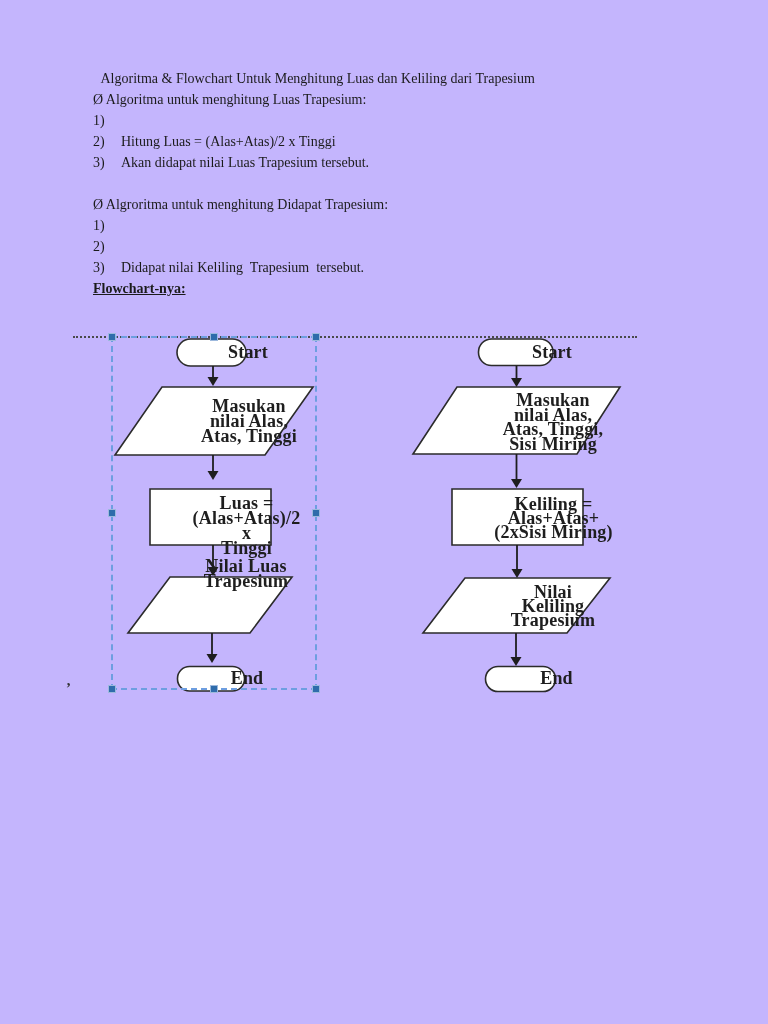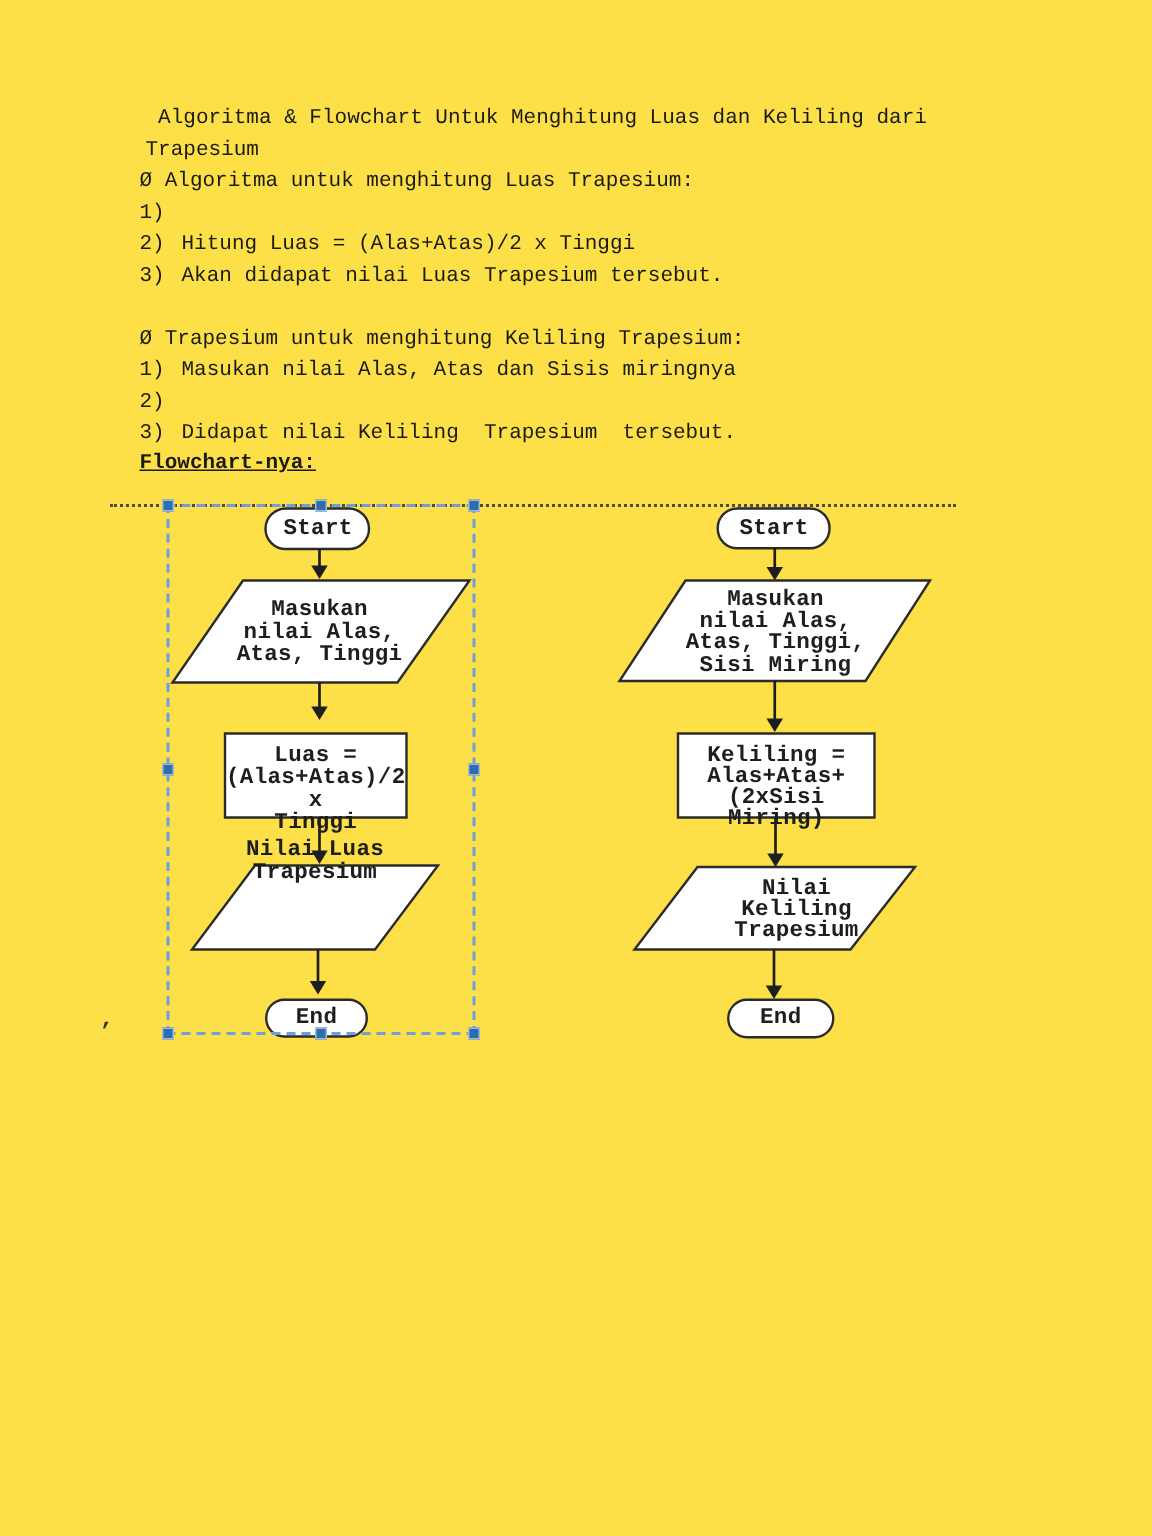--- a/index.html
+++ b/index.html
@@ -1,18 +1,18 @@
 <!DOCTYPE html>
 <html><head>
 <meta charset="utf-8">
 <style>
   html,body{margin:0;padding:0;background:#ffffff;}
   .page{
-    position:relative;width:768px;height:1024px;background:#fde047;overflow:hidden;
-    font-family:Liberation Mono, monospace;color:#1b1b1b;
+    position:relative;width:768px;height:1024px;background:#c4b5fd;overflow:hidden;
+    font-family:Liberation Serif, serif;color:#1b1b1b;
   }
   
   .doc{
     position:absolute;left:93px;top:69px;width:600px;
     font-size:14px;line-height:20.95px;color:#1b1b1b;
   }
   .doc .line{white-space:pre-wrap;}
   .doc .title{padding-left:4px;}
   .doc .blank{height:20.95px;}
   .doc .li{display:flex;}
@@ -36,22 +36,22 @@
   }
   .handle{
     position:absolute;width:8px;height:8px;background:#2f6cab;border:1px solid #9db9dd;box-sizing:border-box;
   }
   .h-nw{left:-5px;top:-5px;} .h-n{left:50%;margin-left:-4px;top:-5px;} .h-ne{right:-5px;top:-5px;}
   .h-w{left:-5px;top:50%;margin-top:-4px;} .h-e{right:-5px;top:50%;margin-top:-4px;}
   .h-sw{left:-5px;bottom:-5px;} .h-s{left:50%;margin-left:-4px;bottom:-5px;} .h-se{right:-5px;bottom:-5px;}
   
   .flabel{
     position:absolute;text-align:center;white-space:pre-line;
-    font-size:15px;font-weight:700;letter-spacing:.2px;
-    line-height:15px;color:#1e1e1e;
+    font-size:18px;font-weight:700;letter-spacing:.2px;
+    line-height:15px;color:#1e1e1e;margin-left:36px;
   }
   .footnote{position:absolute;left:66px;top:680px;font-size:15px;font-weight:700;color:#333;}
 </style>
 </head>
 <body>
 
 <div class="page">
 
   <div class="doc">
     <div class="line title"> Algoritma &amp; Flowchart Untuk Menghitung Luas dan Keliling dari Trapesium</div>
@@ -61,24 +61,23 @@
     </div>
     <div class="li">
       <span class="num">2)</span>
       <span class="line">Hitung Luas = (Alas+Atas)/2 x Tinggi</span>
     </div>
     <div class="li">
       <span class="num">3)</span>
       <span class="line">Akan didapat nilai Luas Trapesium tersebut.</span>
     </div>
     <div class="blank"></div>
-    <div class="line">Ø Trapesium untuk menghitung Keliling Trapesium:</div>
+    <div class="line">Ø Algroritma untuk menghitung Didapat Trapesium:</div>
     <div class="li">
       <span class="num">1)</span>
-      <span class="line">Masukan nilai Alas, Atas dan Sisis miringnya</span>
     </div>
     <div class="li">
       <span class="num">2)</span>
     </div>
     <div class="li">
       <span class="num">3)</span>
       <span class="line">Didapat nilai Keliling  Trapesium  tersebut.</span>
     </div>
     <div class="line bold-underline">Flowchart-nya:</div>
   </div>
@@ -139,20 +138,20 @@
   <div class="flabel" style="left:178px;top:671px;width:66px;">End</div>
 
   <div class="flabel" style="left:481px;top:345px;width:70px;">Start</div>
   <div class="flabel" style="left:436px;top:393px;width:162px;line-height:14.6px;">Masukan
 nilai Alas,
 Atas, Tinggi,
 Sisi Miring</div>
   <div class="flabel" style="left:452px;top:497px;width:131px;line-height:14px;">Keliling =
 Alas+Atas+
 (2xSisi Miring)</div>
-  <div class="flabel" style="left:451px;top:586px;width:160px;line-height:13.8px;">Nilai
+  <div class="flabel" style="left:437px;top:586px;width:160px;line-height:13.8px;">Nilai
 Keliling
 Trapesium</div>
   <div class="flabel" style="left:486px;top:671px;width:69px;">End</div>
 
   <div class="footnote">’</div>
 
 </div>
 
 </body></html>

